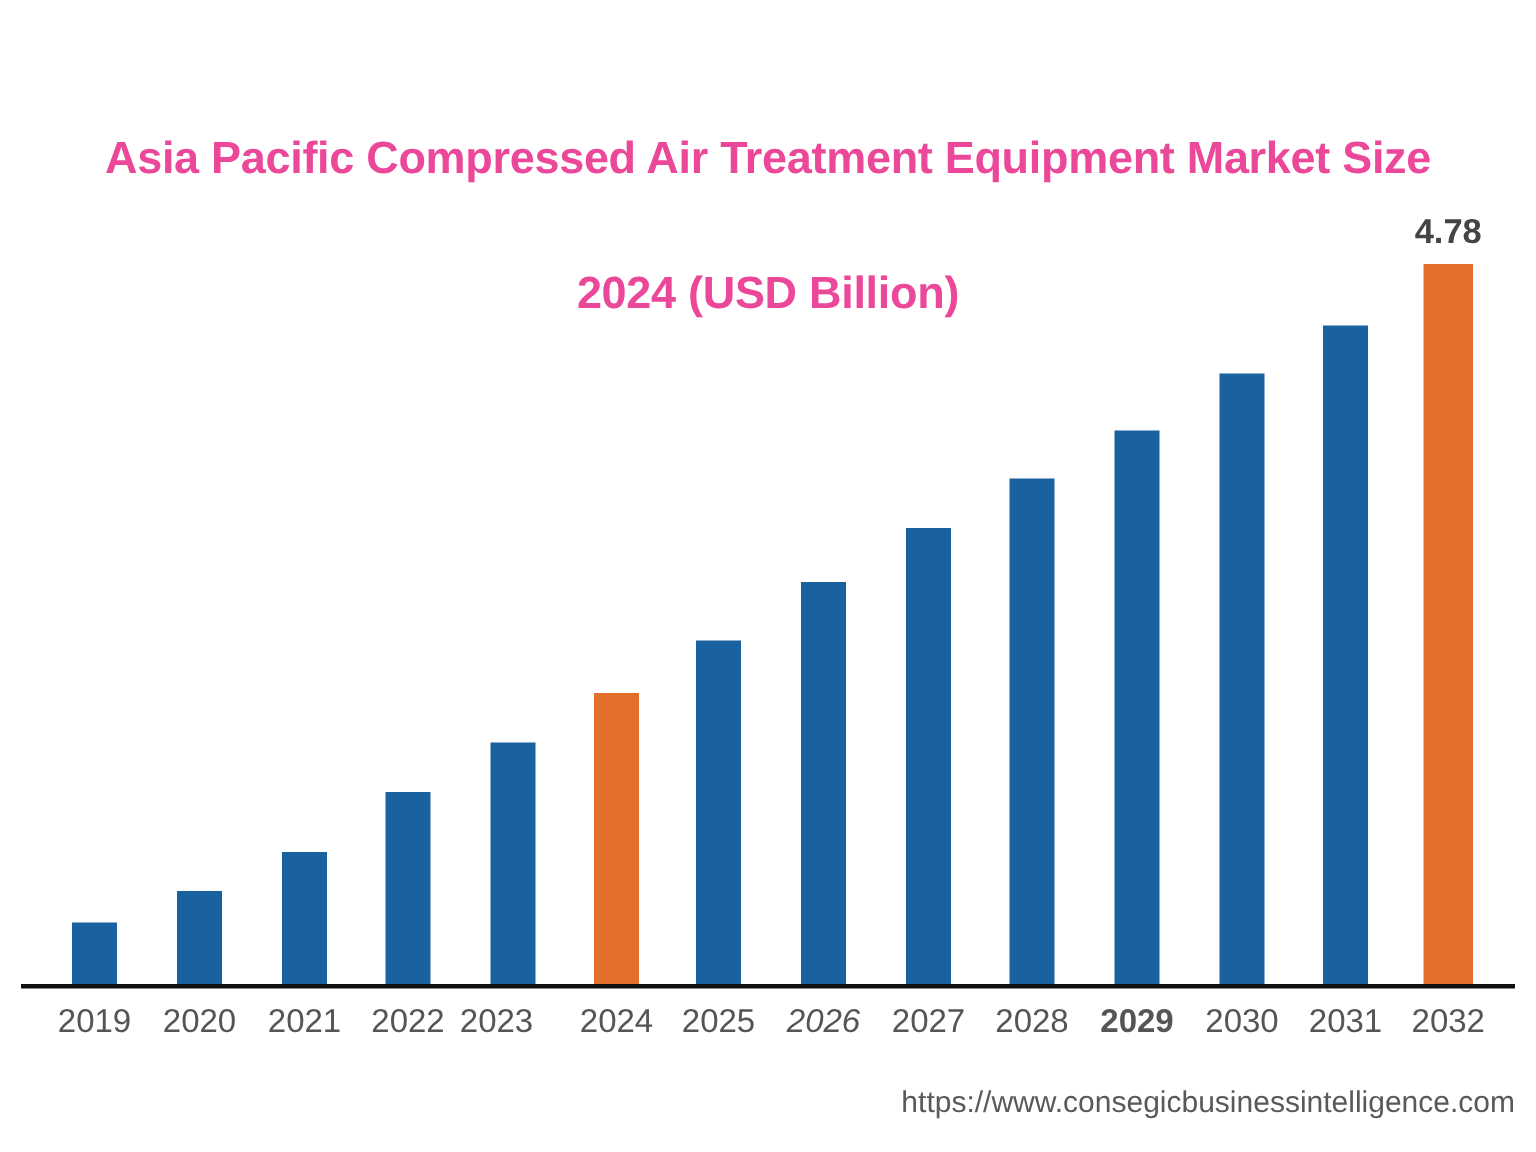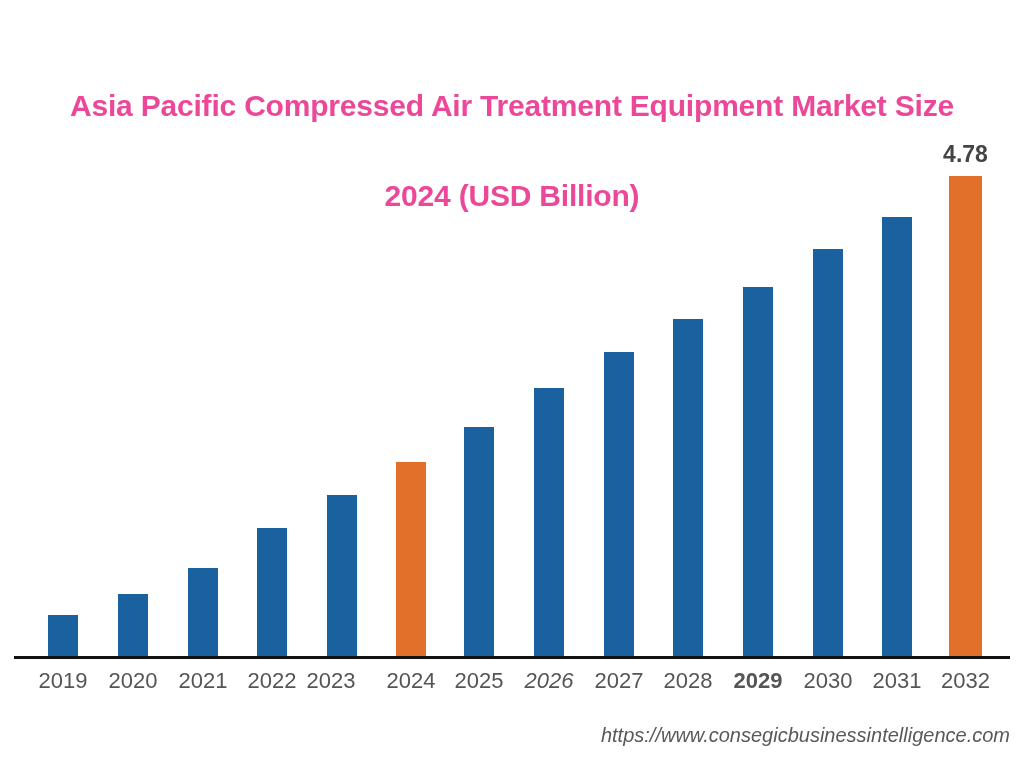--- a/index.html
+++ b/index.html
@@ -82,21 +82,20 @@
 
   
   .source-url {
     position: absolute;
     right: 14px;
     top: 724px;
     font-size: 20px;
     color: #59595b;
     text-align: right;
     white-space: nowrap;
-    font-style: italic;
   }
 </style>
 </head>
 <body>
 
 <div id="chart-root">
 
   <div class="chart-title">
     <span>Asia Pacific Compressed Air Treatment Equipment Market Size</span><br>
     <span>2024 (USD Billion)</span>

